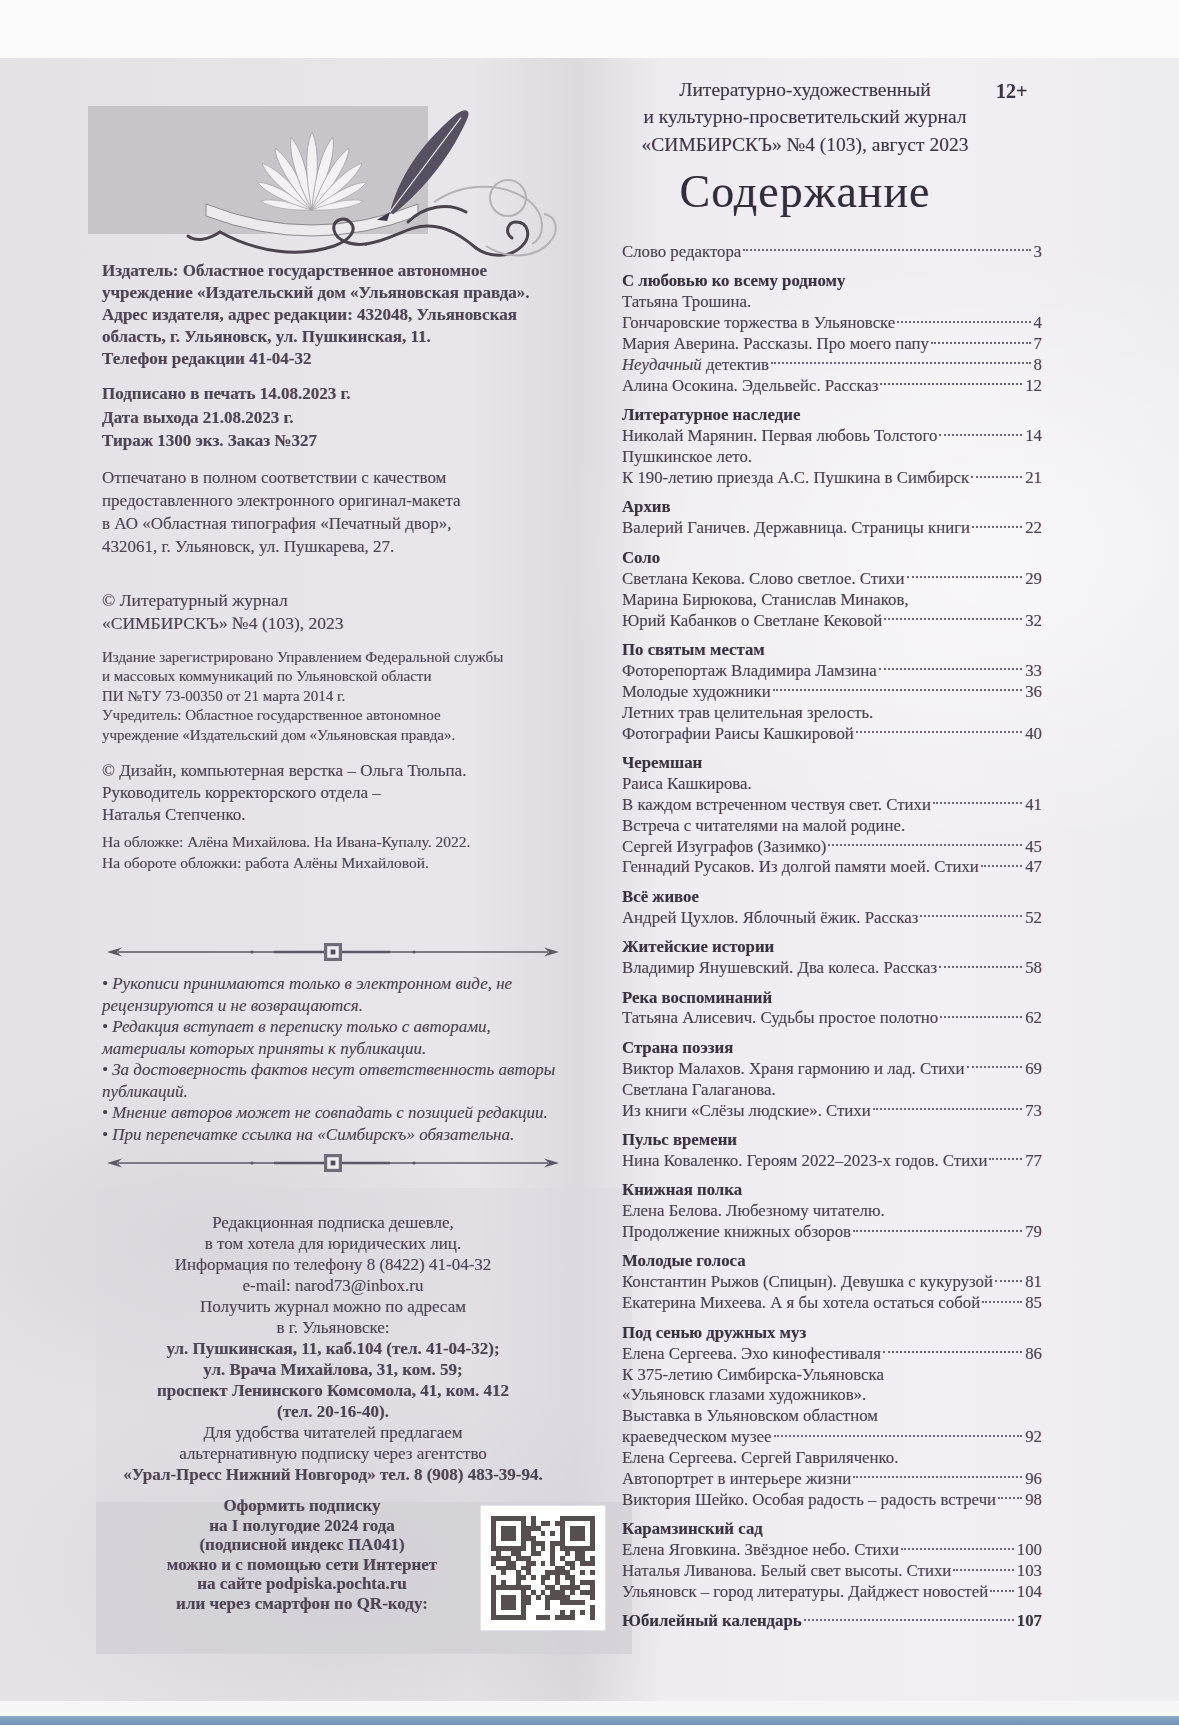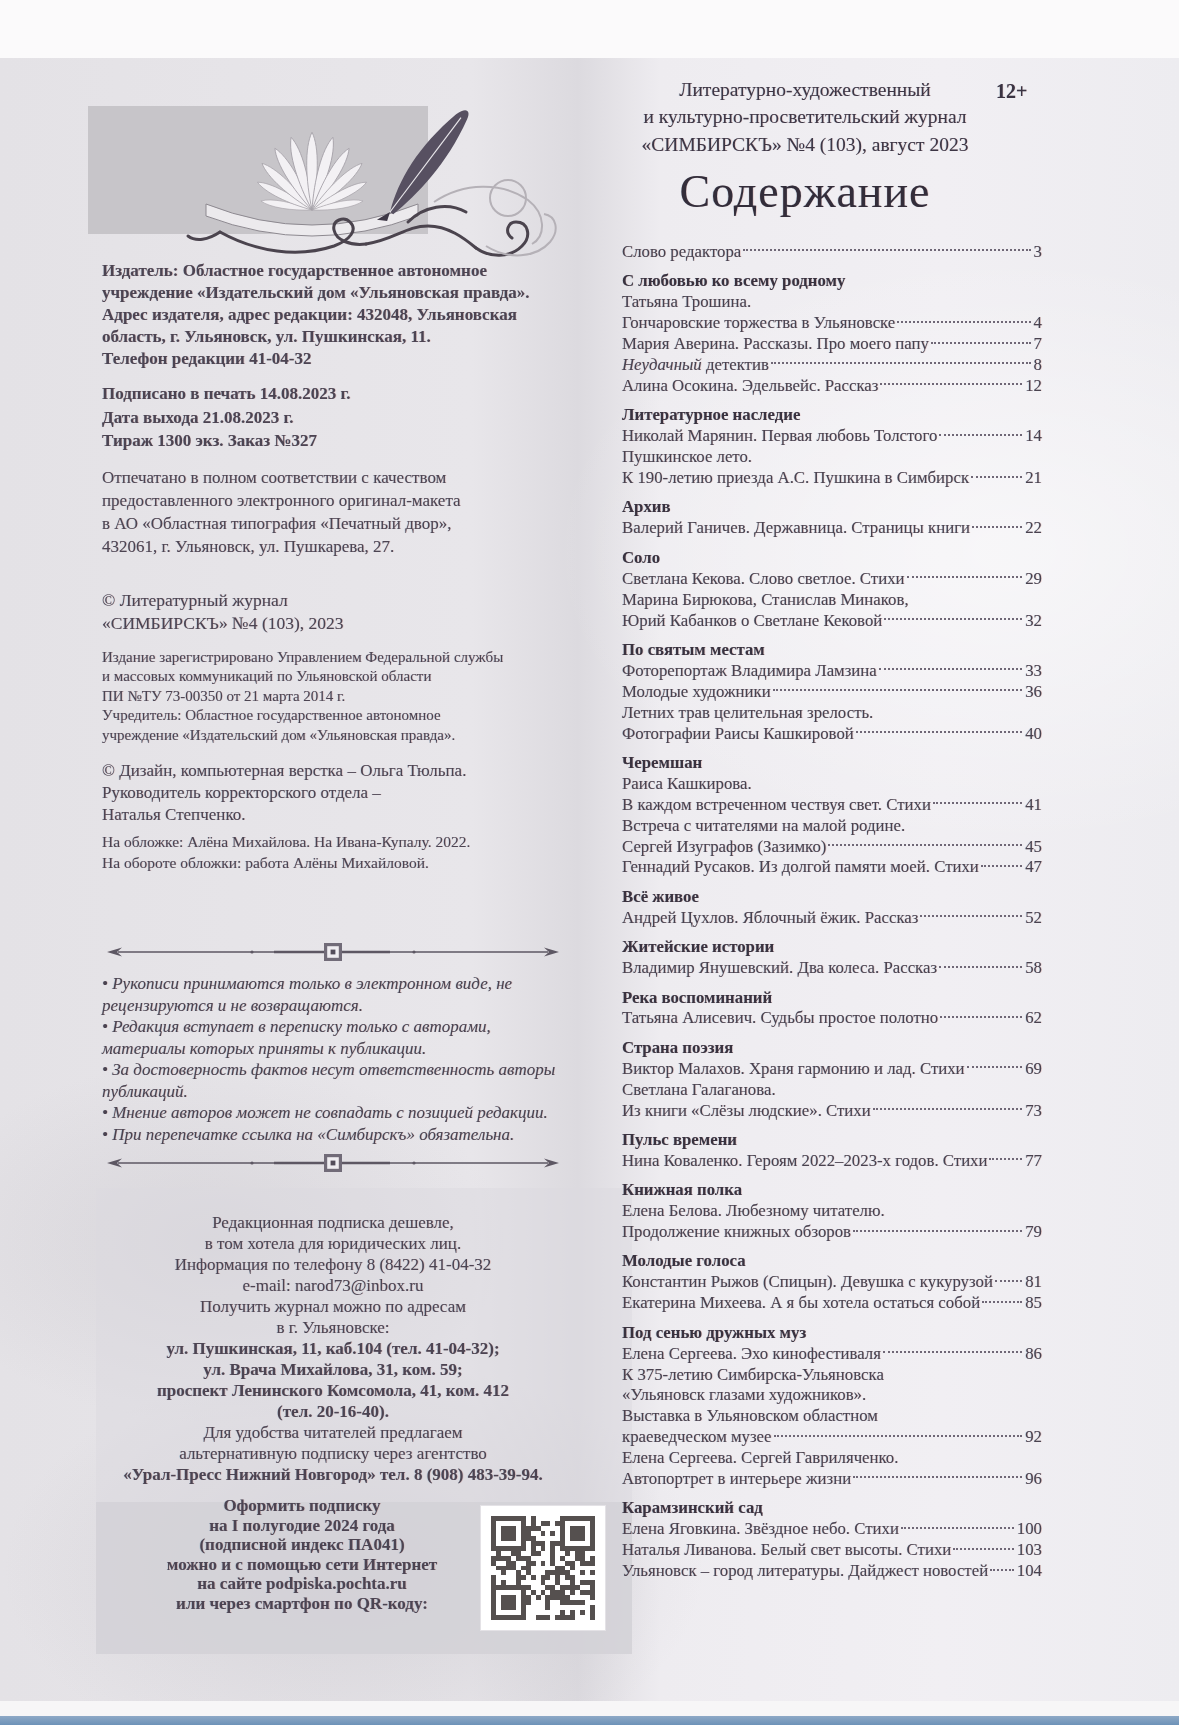--- a/index.html
+++ b/index.html
@@ -580,31 +580,41 @@
       <span class="pg">92</span>
     </div>
     <div class="toc-row">
       <span class="t">Елена Сергеева. Сергей Гавриляченко.</span>
     </div>
     <div class="toc-row">
       <span class="t">Автопортрет в интерьере жизни</span>
       <span class="dots"></span>
       <span class="pg">96</span>
     </div>
+    <div class="toc-row">
+      <span class="t">Виктория Шейко. Особая радость – радость встречи</span>
+      <span class="dots"></span>
+      <span class="pg">98</span>
+    </div>
     <div class="toc-row toc-h">
       <span class="t">Карамзинский сад</span>
     </div>
     <div class="toc-row">
       <span class="t">Елена Яговкина. Звёздное небо. Стихи</span>
       <span class="dots"></span>
       <span class="pg">100</span>
     </div>
     <div class="toc-row">
       <span class="t">Наталья Ливанова. Белый свет высоты. Стихи</span>
       <span class="dots"></span>
       <span class="pg">103</span>
     </div>
     <div class="toc-row">
       <span class="t">Ульяновск – город литературы. Дайджест новостей</span>
       <span class="dots"></span>
       <span class="pg">104</span>
     </div>
+    <div class="toc-row toc-h">
+      <span class="t">Юбилейный календарь</span>
+      <span class="dots"></span>
+      <span class="pg">107</span>
+    </div>
   </div>
 
 </body></html>

